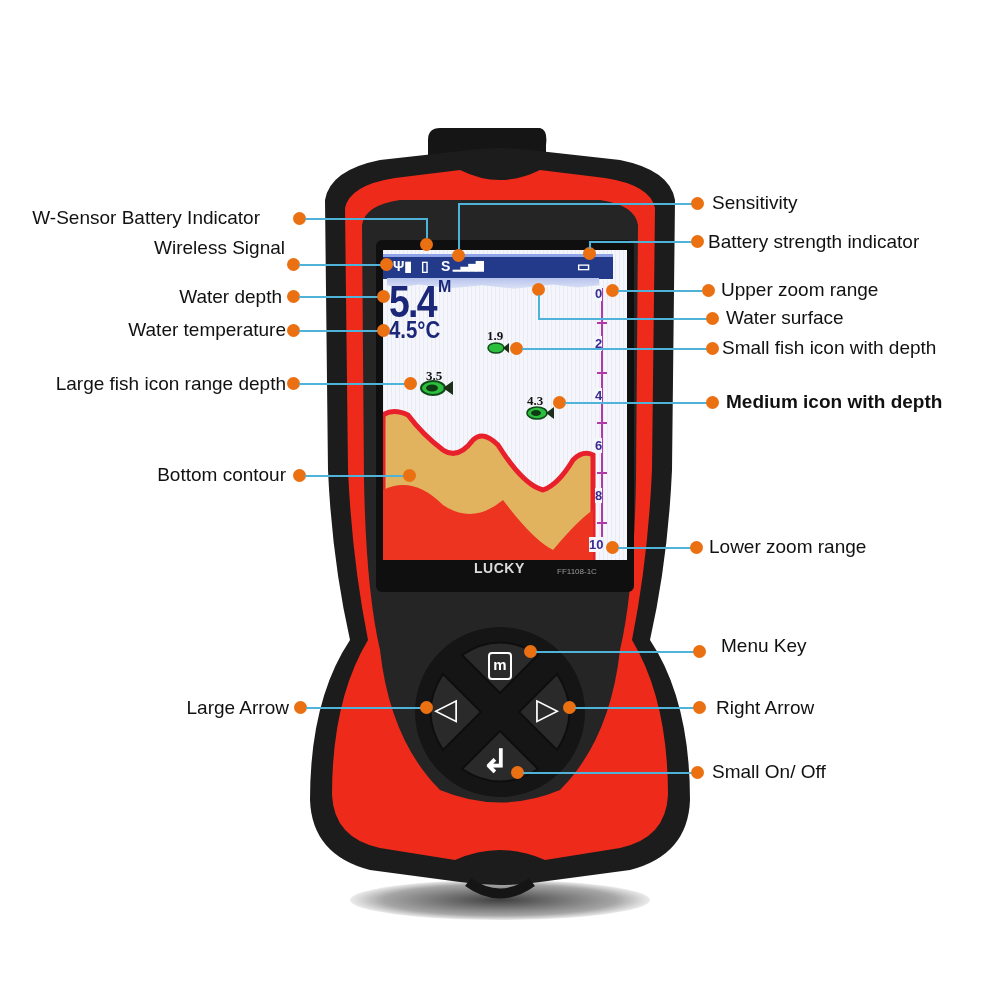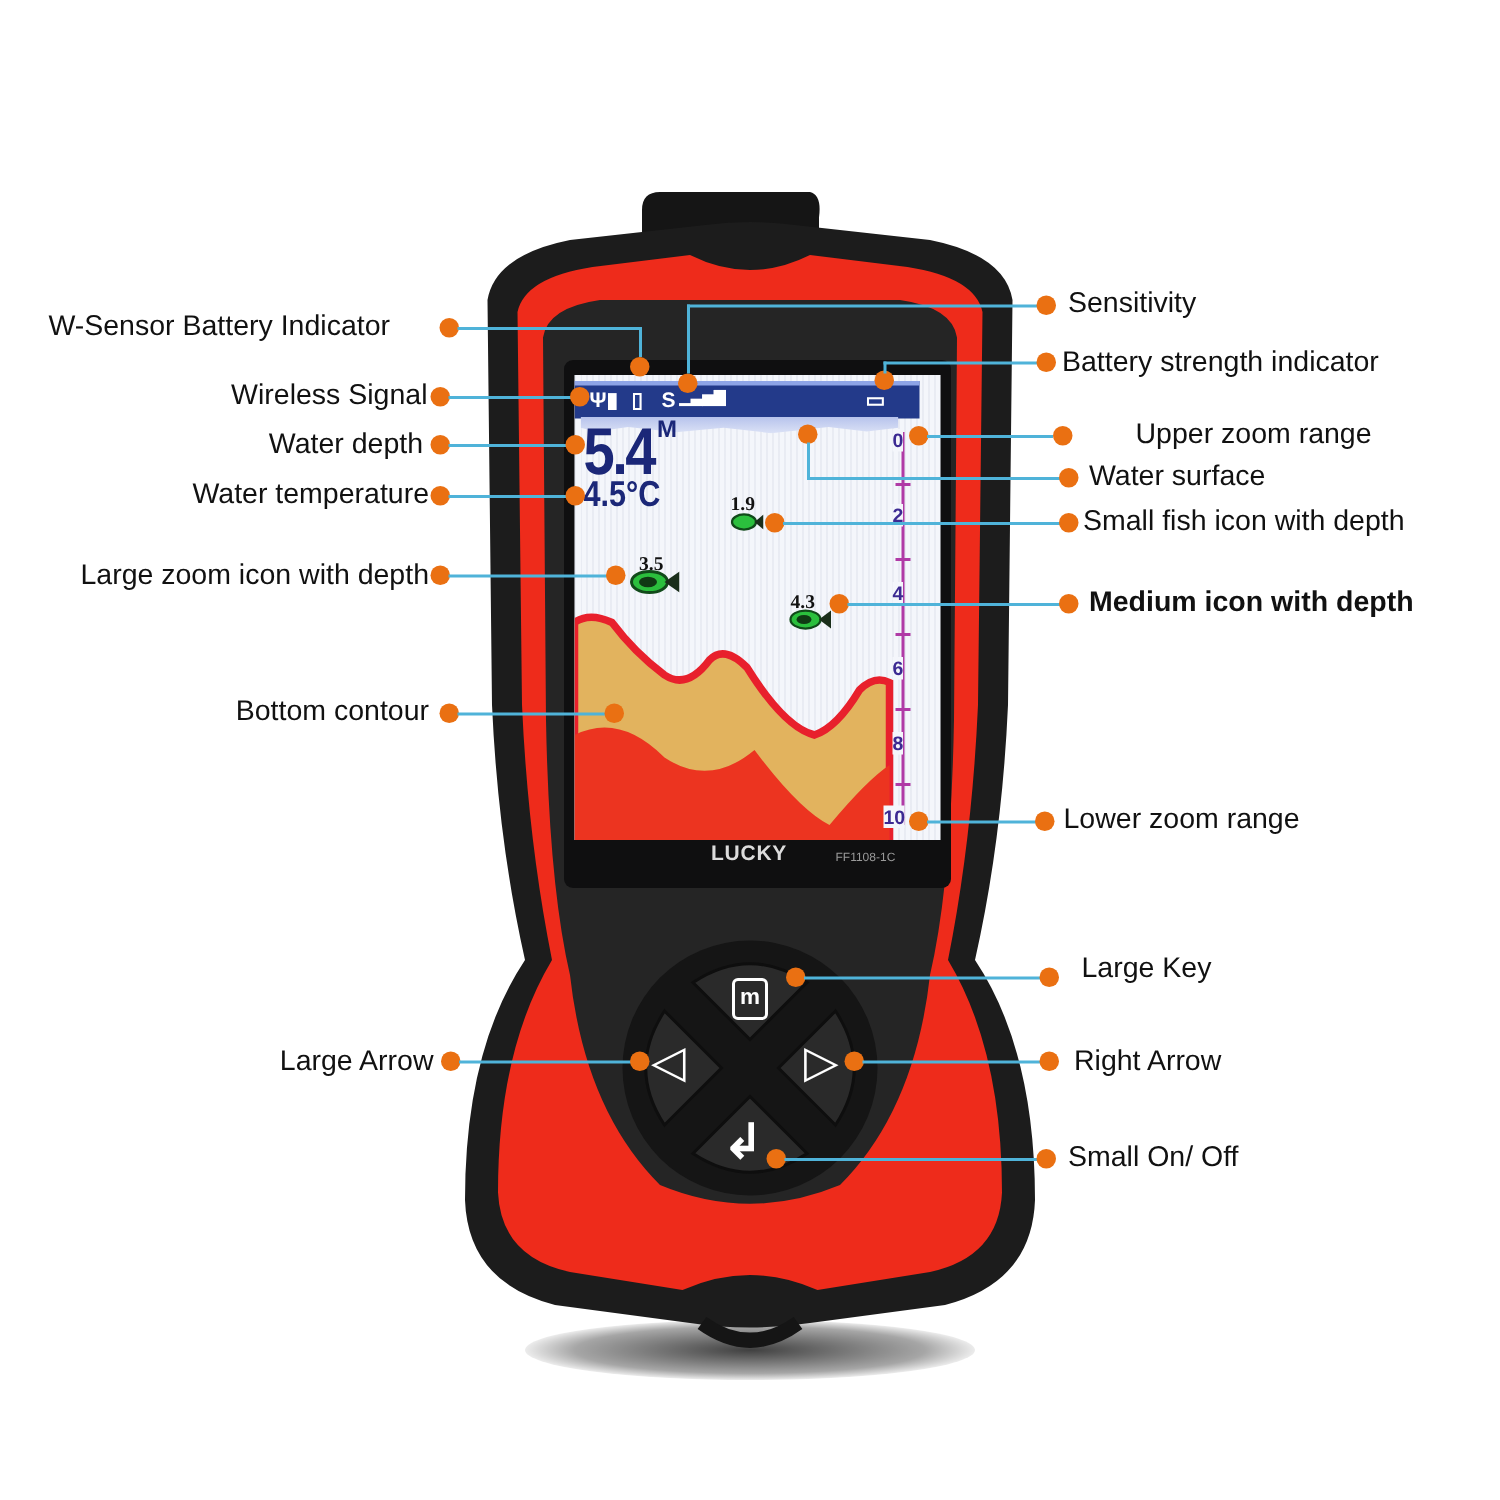--- a/index.html
+++ b/index.html
@@ -123,36 +123,36 @@
 <div class="abs" style="left:482px;top:744px;color:#fff;font-size:32px;line-height:34px;font-weight:bold;">
   <span>↲</span>
 </div>
 
 <div class="label" style="right:740px;top:207px;">W-Sensor Battery Indicator</div>
 <div class="dot" style="left:293px;top:212px;"></div>
 <div class="line hline" style="left:305px;top:218px;width:121px;"></div>
 <div class="line vline" style="left:426px;top:218px;height:20px;"></div>
 <div class="dot" style="left:420px;top:238px;"></div>
 
-<div class="label" style="right:715px;top:253px;">Wireless Signal</div>
+<div class="label" style="right:715px;top:237px;">Wireless Signal</div>
 <div class="dot" style="left:287px;top:258px;"></div>
 <div class="line hline" style="left:299px;top:264px;width:84px;"></div>
 <div class="dot" style="left:380px;top:258px;"></div>
 
 <div class="label" style="right:718px;top:286px;">Water depth</div>
 <div class="dot" style="left:287px;top:290px;"></div>
 <div class="line hline" style="left:299px;top:296px;width:80px;"></div>
 <div class="dot" style="left:377px;top:290px;"></div>
 
 <div class="label" style="right:714px;top:319px;">Water temperature</div>
 <div class="dot" style="left:287px;top:324px;"></div>
 <div class="line hline" style="left:299px;top:330px;width:80px;"></div>
 <div class="dot" style="left:377px;top:324px;"></div>
 
-<div class="label" style="right:714px;top:373px;">Large zoom icon with depth</div>
+<div class="label" style="right:714px;top:373px;">Large fish icon range depth</div>
 <div class="dot" style="left:287px;top:377px;"></div>
 <div class="line hline" style="left:299px;top:383px;width:108px;"></div>
 <div class="dot" style="left:404px;top:377px;"></div>
 
 <div class="label" style="right:714px;top:464px;">Bottom contour</div>
 <div class="dot" style="left:293px;top:469px;"></div>
 <div class="line hline" style="left:305px;top:475px;width:100px;"></div>
 <div class="dot" style="left:403px;top:469px;"></div>
 
 <div class="label" style="right:711px;top:697px;">Large Arrow</div>
@@ -168,21 +168,21 @@
 
 <div class="dot" style="left:583px;top:247px;"></div>
 <div class="line vline" style="left:589px;top:241px;height:8px;"></div>
 <div class="line hline" style="left:589px;top:241px;width:104px;"></div>
 <div class="dot" style="left:691px;top:235px;"></div>
 <div class="label" style="left:708px;top:231px;">Battery strength indicator</div>
 
 <div class="dot" style="left:606px;top:284px;"></div>
 <div class="line hline" style="left:618px;top:290px;width:84px;"></div>
 <div class="dot" style="left:702px;top:284px;"></div>
-<div class="label" style="left:721px;top:279px;margin-left:36px;">Upper zoom range</div>
+<div class="label" style="left:721px;top:279px;">Upper zoom range</div>
 
 <div class="dot" style="left:532px;top:283px;"></div>
 <div class="line vline" style="left:538px;top:295px;height:23px;"></div>
 <div class="line hline" style="left:538px;top:318px;width:170px;"></div>
 <div class="dot" style="left:706px;top:312px;"></div>
 <div class="label" style="left:726px;top:307px;">Water surface</div>
 
 <div class="dot" style="left:510px;top:342px;"></div>
 <div class="line hline" style="left:522px;top:348px;width:186px;"></div>
 <div class="dot" style="left:706px;top:342px;"></div>
@@ -194,21 +194,21 @@
 <div class="label" style="left:726px;top:391px;font-weight:bold;">Medium icon with depth</div>
 
 <div class="dot" style="left:606px;top:541px;"></div>
 <div class="line hline" style="left:618px;top:547px;width:74px;"></div>
 <div class="dot" style="left:690px;top:541px;"></div>
 <div class="label" style="left:709px;top:536px;">Lower zoom range</div>
 
 <div class="dot" style="left:524px;top:645px;"></div>
 <div class="line hline" style="left:536px;top:651px;width:160px;"></div>
 <div class="dot" style="left:693px;top:645px;"></div>
-<div class="label" style="left:721px;top:635px;">Large Key</div>
+<div class="label" style="left:721px;top:635px;">Menu Key</div>
 
 <div class="dot" style="left:563px;top:701px;"></div>
 <div class="line hline" style="left:575px;top:707px;width:120px;"></div>
 <div class="dot" style="left:693px;top:701px;"></div>
 <div class="label" style="left:716px;top:697px;">Right Arrow</div>
 
 <div class="dot" style="left:511px;top:766px;"></div>
 <div class="line hline" style="left:523px;top:772px;width:172px;"></div>
 <div class="dot" style="left:691px;top:766px;"></div>
 <div class="label" style="left:712px;top:761px;">Small On/ Off</div>

